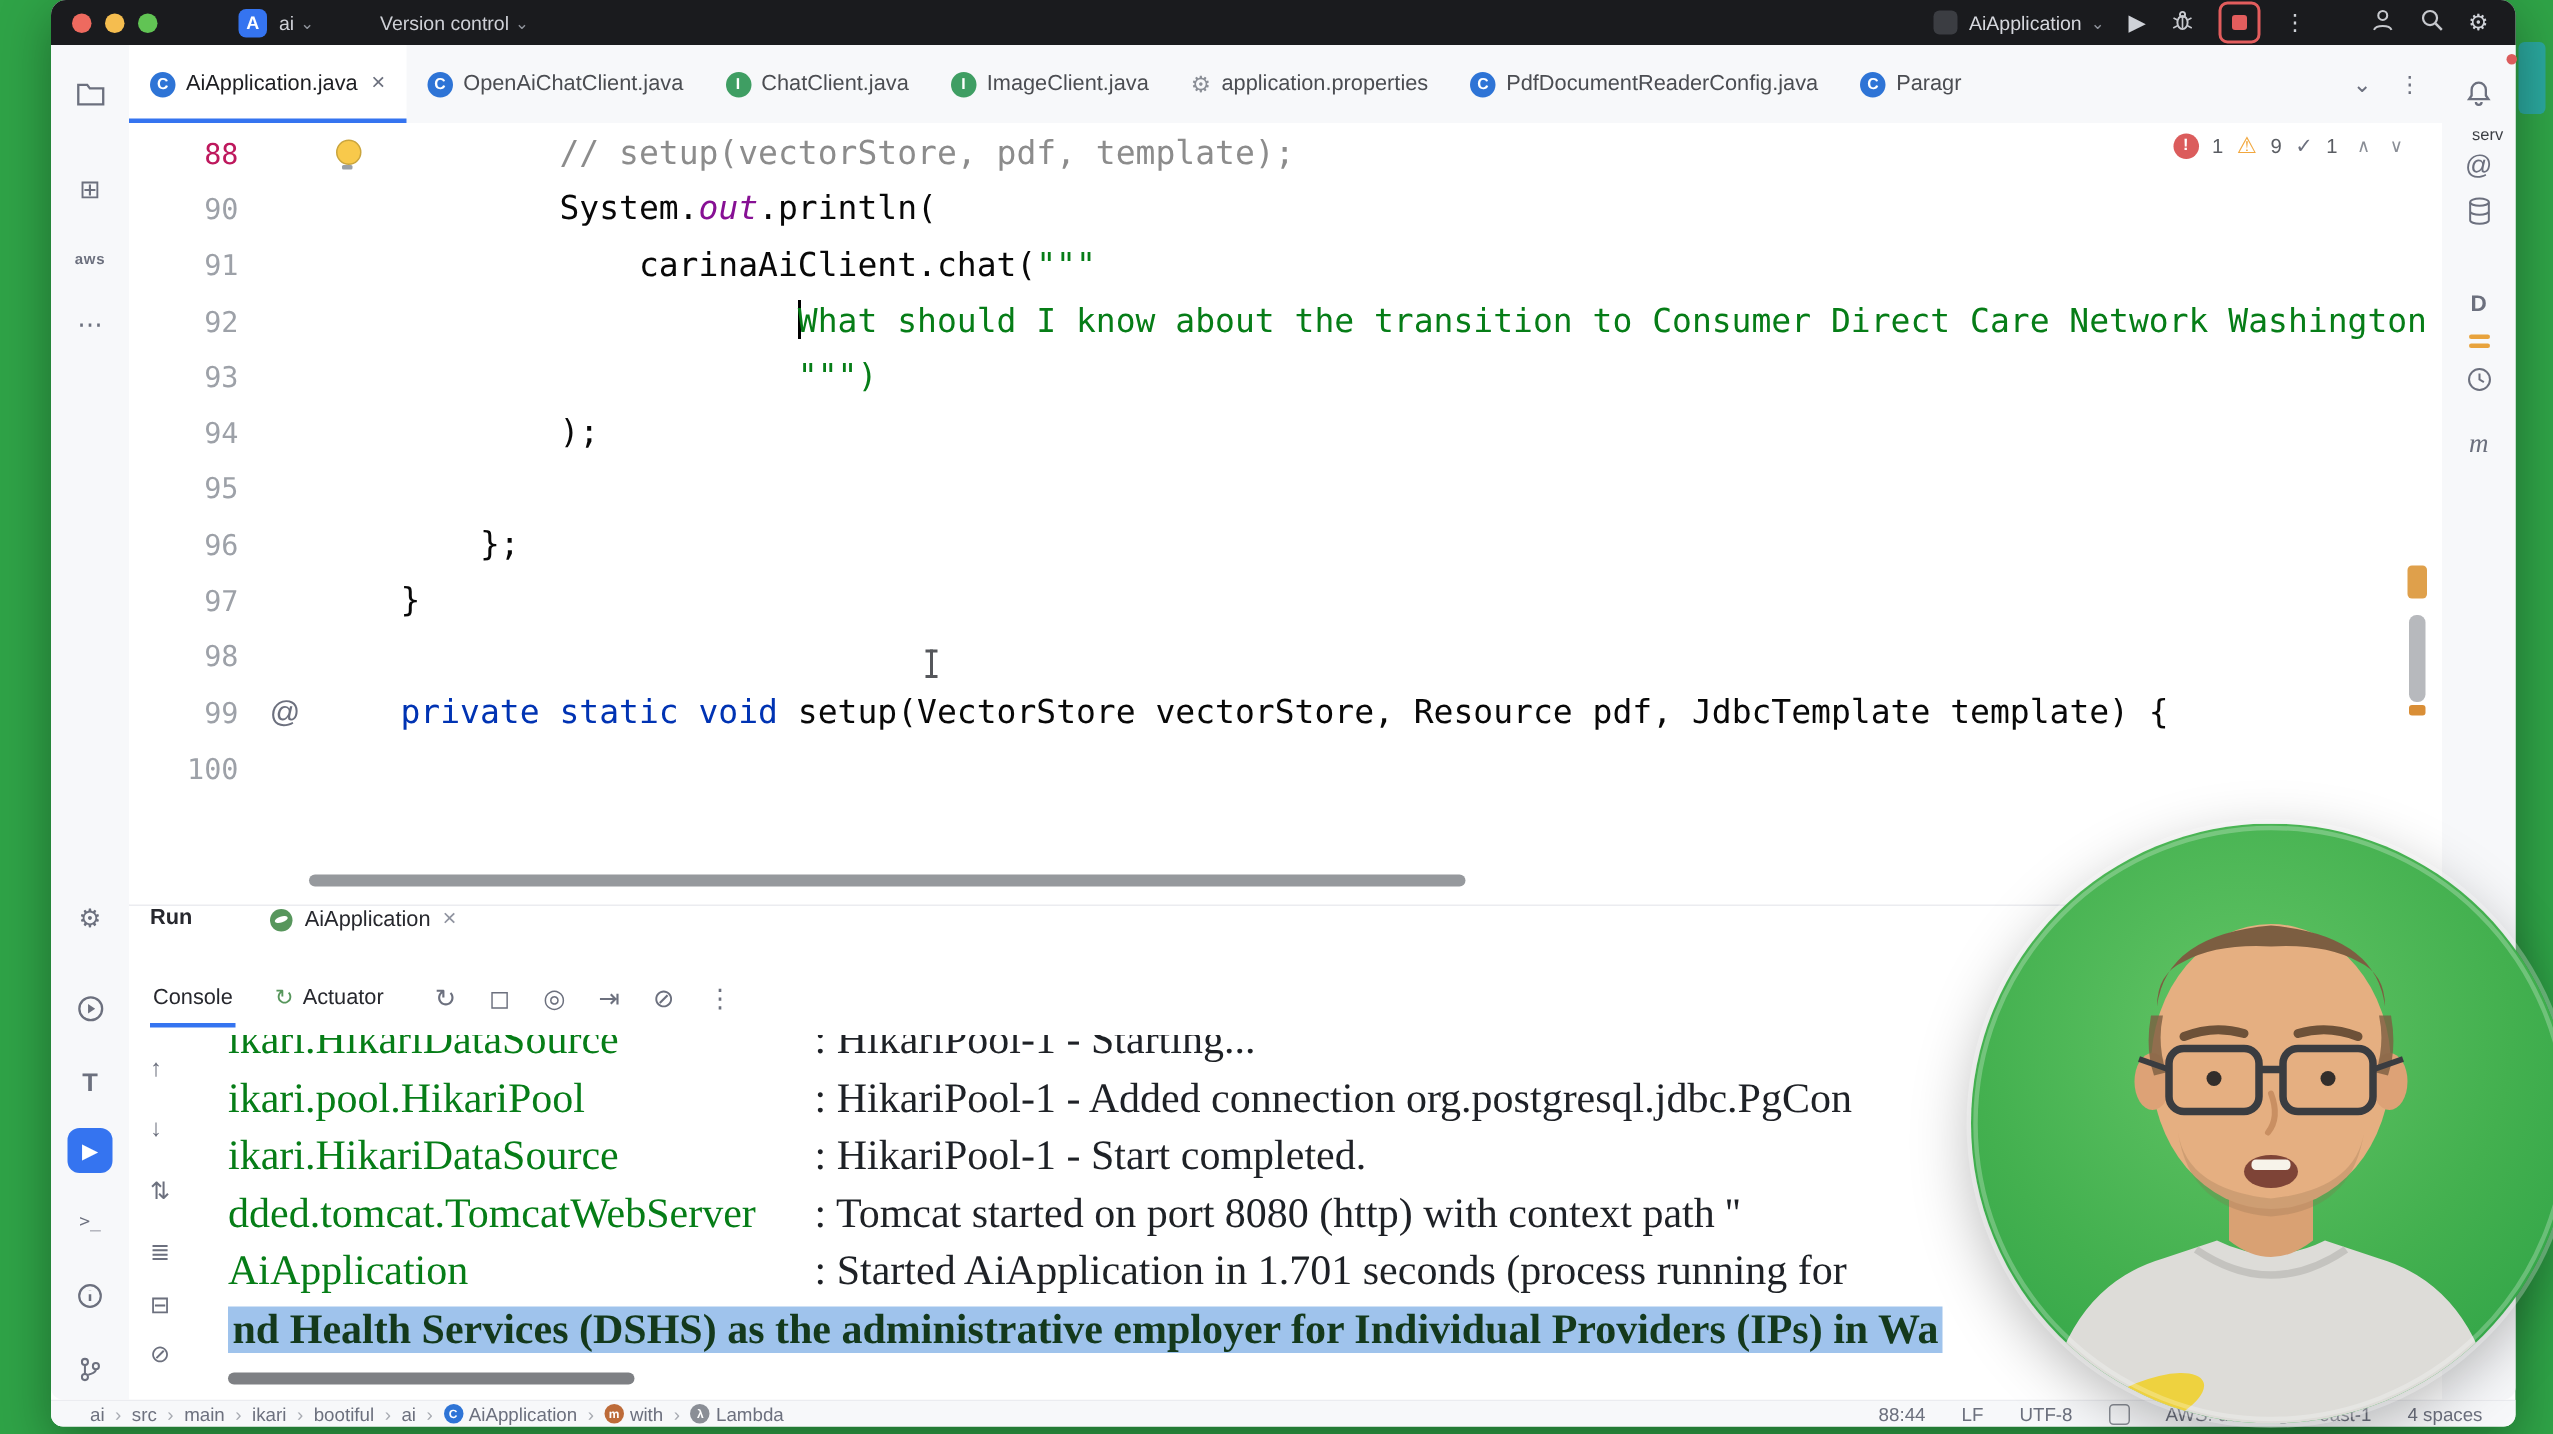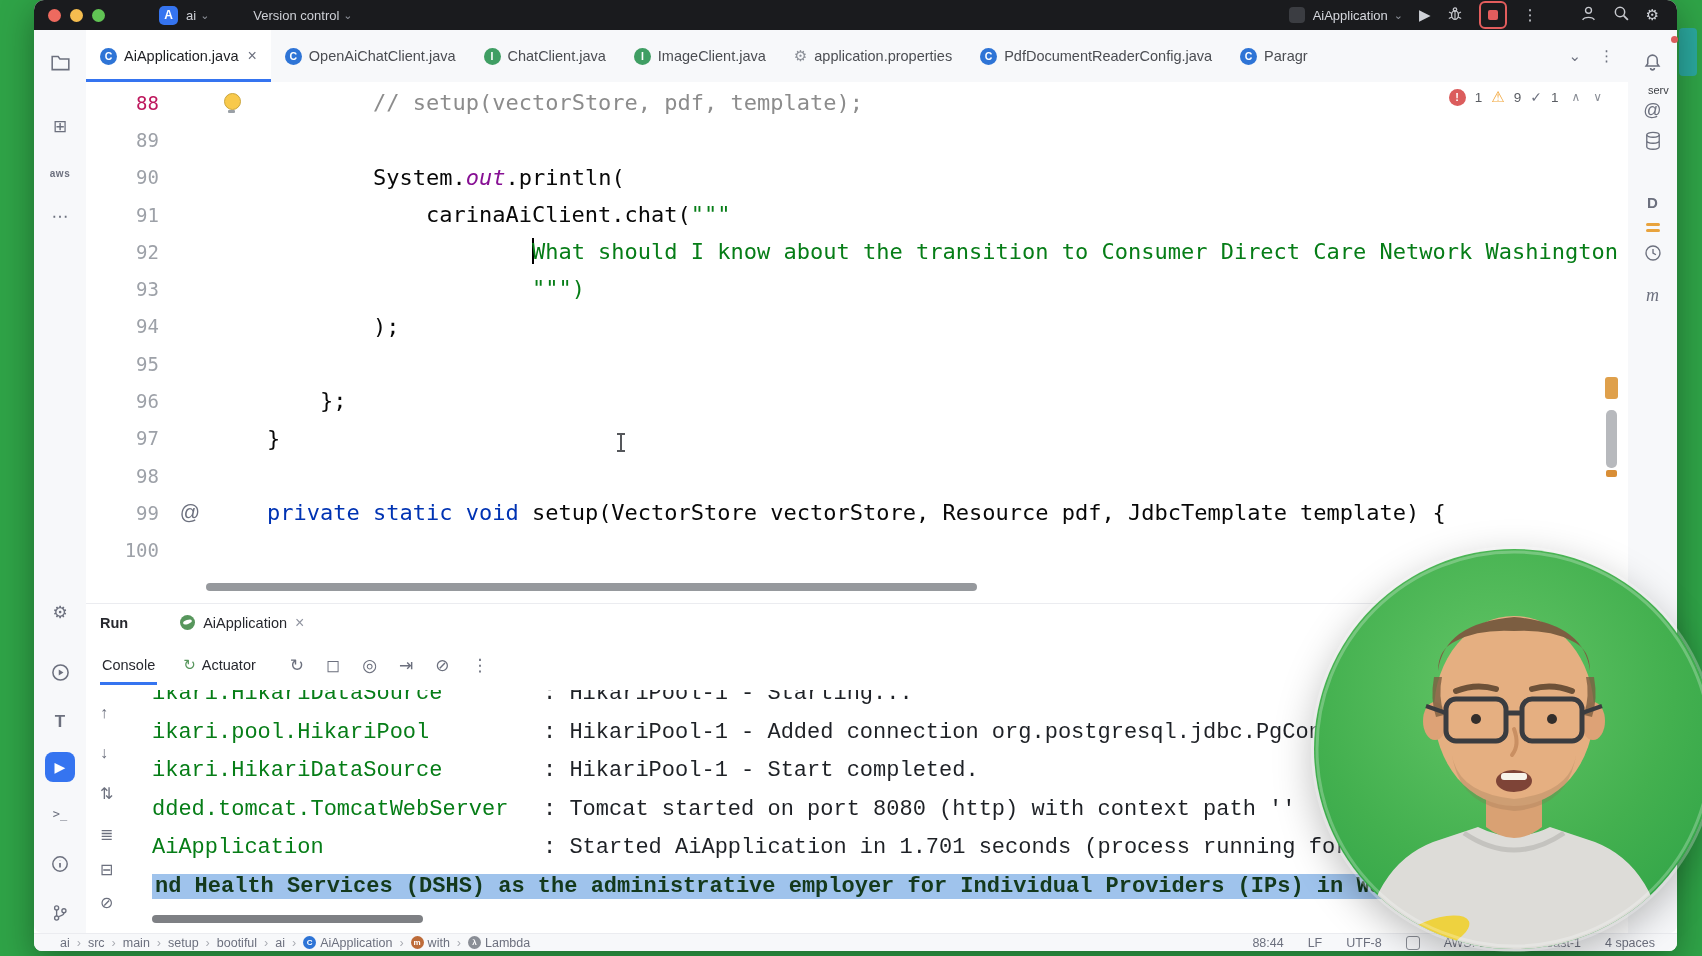--- a/index.html
+++ b/index.html
@@ -67,36 +67,36 @@
   .ichev{color:#8a8e96;font-size:12px;margin-left:4px}
   .vmark-tan{position:absolute;right:10px;top:295px;width:13px;height:22px;background:#dfa04b;border-radius:3px}
   .vthumb{position:absolute;right:11px;top:328px;width:11px;height:58px;background:#b7b9bd;border-radius:5px}
   .vtick{position:absolute;right:11px;top:388px;width:11px;height:7px;background:#d98e36;border-radius:2px}
   .hthumb{position:absolute;left:120px;top:501px;width:771px;height:8px;background:#84878c;border-radius:4px;opacity:.85}
   .ibeam{position:absolute;left:534px;top:351px;width:2px;height:19px;background:#55575b}
   .ibeam::before,.ibeam::after{content:"";position:absolute;left:-3px;width:8px;height:2px;background:#55575b}
   .ibeam::before{top:0}.ibeam::after{bottom:0}
   
   .runpanel{position:absolute;left:52px;top:603px;right:49px;height:330px;background:#fff;border-top:1px solid #ebecf0}
-  .runhead{height:37px;display:flex;align-items:center;font-size:14.5px;color:#27282e}
+  .runhead{height:37px;display:flex;align-items:flex-start;font-size:14.5px;color:#27282e}
   .runlabel{margin-left:14px;font-weight:600}
   .runtab{margin-left:52px;display:flex;align-items:center;gap:8px}
   .springdot{width:15px;height:15px;border-radius:50%;background:#57965c;position:relative;flex:none}
   .springdot::after{content:"";position:absolute;left:3px;top:5px;width:9px;height:4px;border-radius:50%;background:#fff;transform:rotate(-18deg)}
   .runclose{color:#9094a0;font-size:16px}
   .runtools{height:48px;display:flex;align-items:center;font-size:14.5px;color:#27282e}
   .ttab{margin-left:14px;position:relative;padding:12px 2px}
   .ttab.active::after{content:"";position:absolute;left:0;right:0;bottom:0;height:3px;background:#3574f0}
   .acttab{margin-left:26px;display:flex;align-items:center;gap:6px}
   .actic{color:#57965c;font-size:15px}
   .toolicons{display:flex;align-items:center;gap:22px;margin-left:34px;color:#6c707e;font-size:17px}
   .cmini{position:absolute;left:0;top:0;width:40px}
   .cmini span{position:absolute;left:14px;color:#6c707e;font-size:16px}
   .console{position:absolute;left:66px;top:86px;right:0;height:222px;overflow:hidden;
-           font-family:Liberation Mono, monospace;font-size:22px;line-height:38.5px}
+           font-family:Liberation Serif, serif;font-size:28px;line-height:38.5px}
   .cline{white-space:pre;height:38.5px}
   .cline:first-child{margin-top:-15px}
   .clog{color:#067d17;display:inline-block;width:391px}
   .cmsg{color:#1e2126}
   .chl{background:#9fc3ec;color:#14391c;font-weight:700;padding:0 3px}
   .chthumb{position:absolute;left:66px;top:311px;width:271px;height:8px;background:#7e8084;border-radius:4px}
   
   .statusbar{position:absolute;left:0;right:0;bottom:0;height:18px;background:#f7f8fa;border-top:1px solid #ebecf0;
              border-radius:0 0 8px 8px;display:flex;align-items:center;font-size:12.5px;color:#6c707e;
              padding:0 22px 0 26px;box-sizing:border-box}
@@ -268,25 +268,20 @@
 
   <div class="editor">
     <div id="editor-lines">
         <div class="crow">
           <span class="ln ln-active">88</span>
           <span class="gut"></span>
           <span class="codetext"><span class="tok-plain">            </span><span class="tok-comment">// setup(vectorStore, pdf, template);</span></span>
           <span class="bulb"></span>
         </div>
         <div class="crow">
-          <span class="ln">89</span>
-          <span class="gut"></span>
-          <span class="codetext"></span>
-        </div>
-        <div class="crow">
           <span class="ln">90</span>
           <span class="gut"></span>
           <span class="codetext"><span class="tok-plain">            System.</span><span class="tok-field">out</span><span class="tok-plain">.println(</span></span>
         </div>
         <div class="crow">
           <span class="ln">91</span>
           <span class="gut"></span>
           <span class="codetext"><span class="tok-plain">                carinaAiClient.chat(</span><span class="tok-string">"""</span></span>
         </div>
         <div class="crow">
@@ -405,21 +400,21 @@
         <span class="bsep">›</span>
         <span class="bitem">
           <span>src</span>
         </span>
         <span class="bsep">›</span>
         <span class="bitem">
           <span>main</span>
         </span>
         <span class="bsep">›</span>
         <span class="bitem">
-          <span>setup</span>
+          <span>ikari</span>
         </span>
         <span class="bsep">›</span>
         <span class="bitem">
           <span>bootiful</span>
         </span>
         <span class="bsep">›</span>
         <span class="bitem">
           <span>ai</span>
         </span>
         <span class="bsep">›</span>

